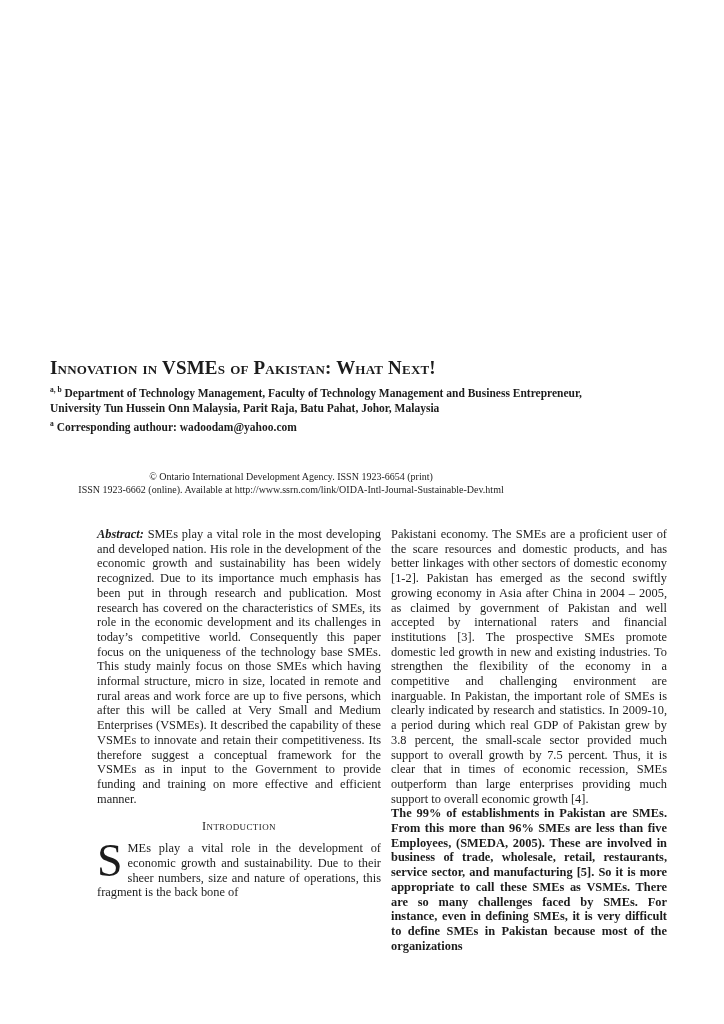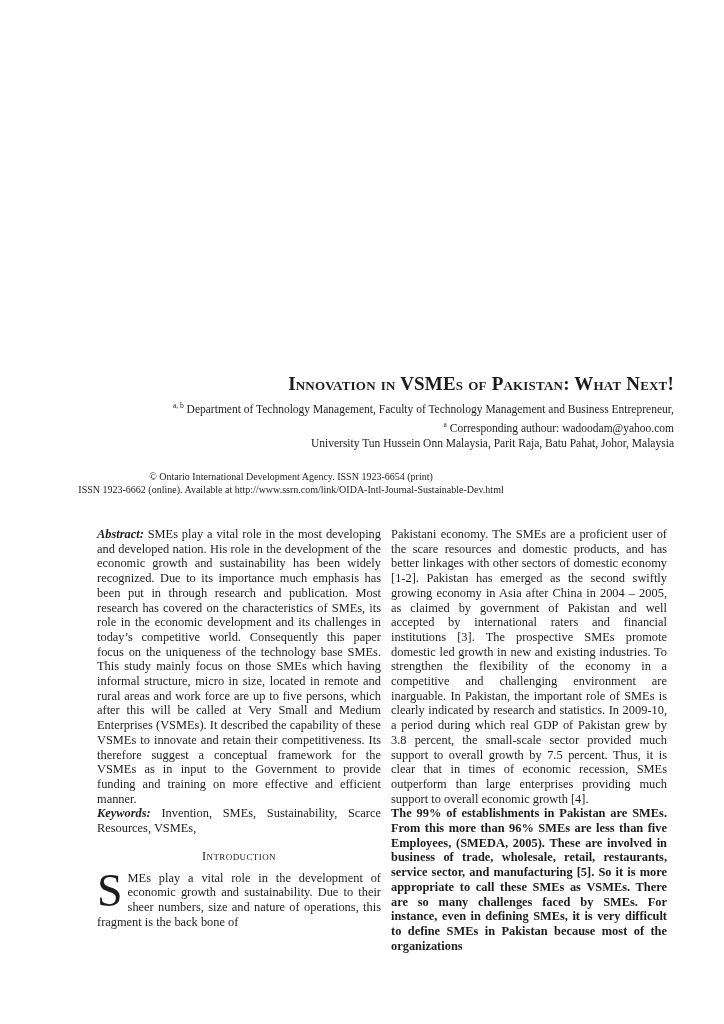--- a/index.html
+++ b/index.html
@@ -13,24 +13,24 @@
     height: 1024px;
     background: #ffffff;
     font-family: "Liberation Serif", serif;
     color: #1c1c1c;
     overflow: hidden;
   }
 
   
   .header {
     position: absolute;
-    top: 372px;
+    top: 356px;
     left: 50px;
     width: 624px;
-    text-align: right;
+    text-align: left;
   }
   .paper-title {
     margin: 0;
     font-size: 19px;
     line-height: 23px;
     font-weight: bold;
     font-variant: small-caps;
     letter-spacing: 0.2px;
   }
   .authors {
@@ -44,20 +44,21 @@
     font-weight: bold;
   }
   .author-sep {
     display: inline-block;
     margin: 0 7px 0 2px;
   }
   .affiliation {
     margin-top: 3px;
     font-size: 11.5px;
     line-height: 15px;
+    font-weight: bold;
   }
   .affiliation sup {
     font-size: 7.5px;
   }
 
   
   .imprint {
     position: absolute;
     top: 471px;
     left: 0;
@@ -108,36 +109,35 @@
 <body>
 
 <div class="sheet">
 
   <div class="header">
     <h1 class="paper-title">Innovation in VSMEs of Pakistan: What Next!</h1>
 
 
     <div class="affiliation">
       <div><sup>a, b</sup> <span>Department of Technology Management, Faculty of Technology Management and Business Entrepreneur,</span></div>
+      <div><span>University Tun Hussein Onn Malaysia, Parit Raja, Batu Pahat, Johor, Malaysia</span></div>
       <div><sup>a</sup> <span>Corresponding authour: wadoodam@yahoo.com</span></div>
-      <div><span>University Tun Hussein Onn Malaysia, Parit Raja, Batu Pahat, Johor, Malaysia</span></div>
     </div>
   </div>
 
   <div class="imprint">
     <div>© Ontario International Development Agency. ISSN 1923-6654 (print)</div>
     <div>ISSN 1923-6662 (online). Available at http://www.ssrn.com/link/OIDA-Intl-Journal-Sustainable-Dev.html</div>
   </div>
 
   <div class="columns">
 
     <div class="col col-left">
       <p><span class="label-bi">Abstract:</span> <span>SMEs play a vital role in the most developing and developed nation. His role in the development of the economic growth and sustainability has been widely recognized. Due to its importance much emphasis has been put in through research and publication. Most research has covered on the characteristics of SMEs, its role in the economic development and its challenges in today’s competitive world. Consequently this paper focus on the uniqueness of the technology base SMEs. This study mainly focus on those SMEs which having informal structure, micro in size, located in remote and rural areas and work force are up to five persons, which after this will be called at Very Small and Medium Enterprises (VSMEs). It described the capability of these VSMEs to innovate and retain their competitiveness. Its therefore suggest a conceptual framework for the VSMEs as in input to the Government to provide funding and training on more effective and efficient manner.</span></p>
 
-      <p class="keywords"><span class="label-bi">Keywords:</span> <span>Invention, SMEs, Sustainability, Scarce Resources, VSMEs,</span></p>
 
       <h2 class="section-heading">Introduction</h2>
 
       <p><span class="dropcap">S</span><span>MEs play a vital role in the development of economic growth and sustainability. Due to their sheer numbers, size and nature of operations, this fragment is the back bone of</span></p>
     </div>
 
     <div class="col col-right">
       <p>Pakistani economy. The SMEs are a proficient user of the scare resources and domestic products, and has better linkages with other sectors of domestic economy [1-2]. Pakistan has emerged as the second swiftly growing economy in Asia after China in 2004 – 2005, as claimed by government of Pakistan and well accepted by international raters and financial institutions [3]. The prospective SMEs promote domestic led growth in new and existing industries. To strengthen the flexibility of the economy in a competitive and challenging environment are inarguable. In Pakistan, the important role of SMEs is clearly indicated by research and statistics. In 2009-10, a period during which real GDP of Pakistan grew by 3.8 percent, the small-scale sector provided much support to overall growth by 7.5 percent. Thus, it is clear that in times of economic recession, SMEs outperform than large enterprises providing much support to overall economic growth [4].</p>
       <p class="para2">The 99% of establishments in Pakistan are SMEs. From this more than 96% SMEs are less than five Employees, (SMEDA, 2005). These are involved in business of trade, wholesale, retail, restaurants, service sector, and manufacturing [5]. So it is more appropriate to call these SMEs as VSMEs. There are so many challenges faced by SMEs. For instance, even in defining SMEs, it is very difficult to define SMEs in Pakistan because most of the organizations</p>
     </div>

